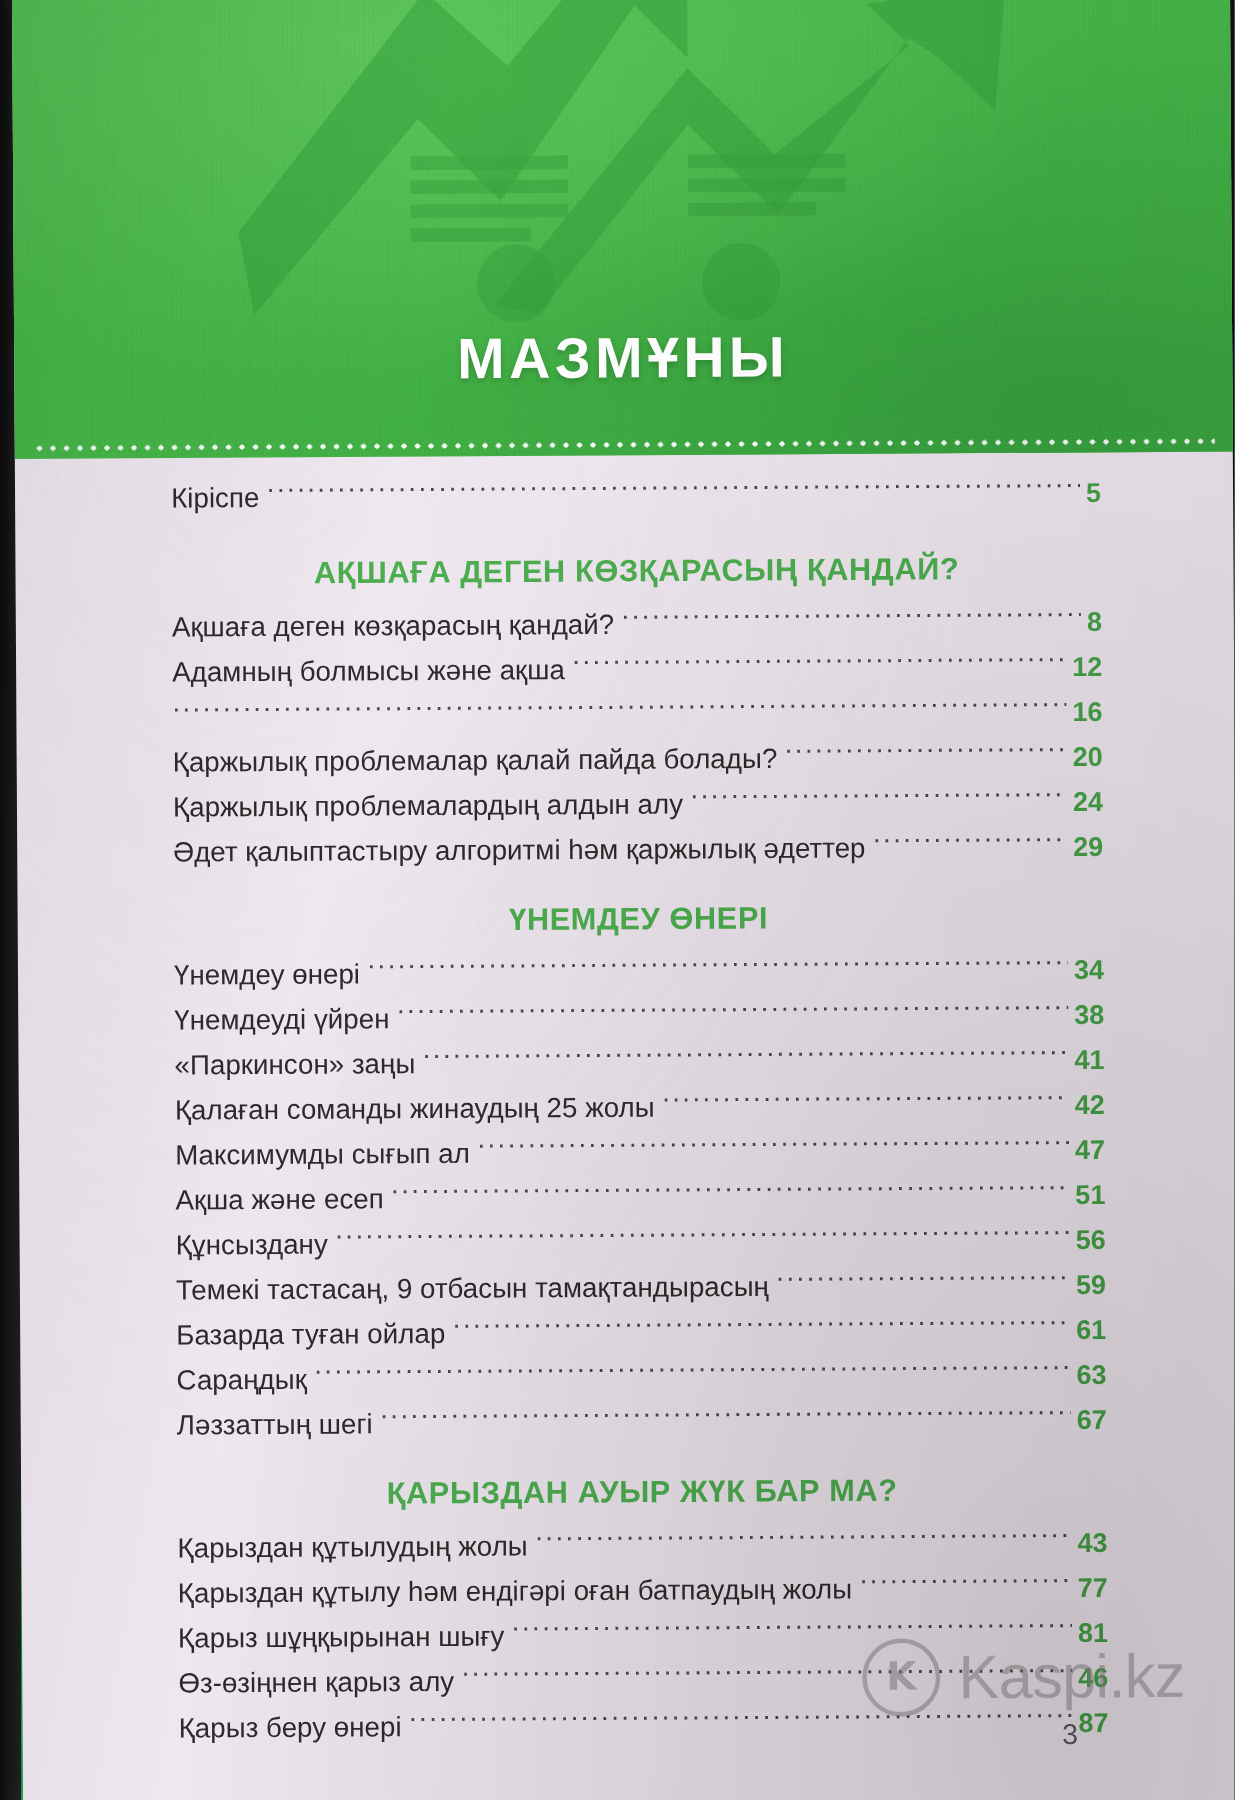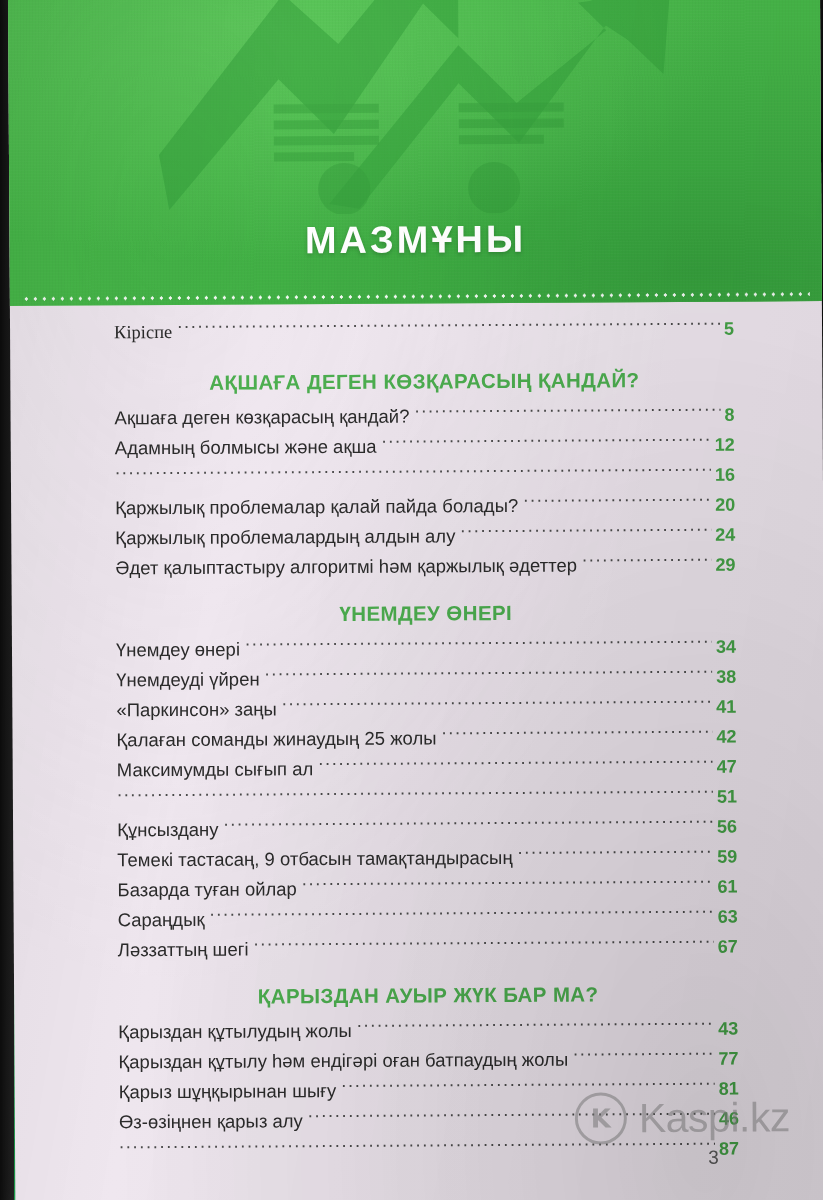--- a/index.html
+++ b/index.html
@@ -140,21 +140,21 @@
     white-space: nowrap;
   }
   .entry .pg {
     flex: 0 0 auto;
     padding-left: 4px;
     color: #45a247;
     font-weight: 600;
     font-size: 18px;
   }
 
-  .entry.intro .label { color: #2b2b2b; font-family: Liberation Serif, serif; }
+  .entry.intro .label { color: #2b2b2b; }
 
   .section-head {
     text-align: center;
     color: #4cae4f;
     font-weight: bold;
     font-size: 20.5px;
     letter-spacing: 0.4px;
     margin: 20px 0 8px 0;
   }
   .section-head.first { margin-top: 24px; }
@@ -316,20 +316,21 @@
           <span class="label">Қалаған соманды жинаудың 25 жолы</span>
           <span class="leader"></span>
           <span class="pg">42</span>
         </div>
         <div class="entry">
           <span class="label">Максимумды сығып ал</span>
           <span class="leader"></span>
           <span class="pg">47</span>
         </div>
         <div class="entry">
+          <span class="label">Ақша және есеп</span>
           <span class="leader"></span>
           <span class="pg">51</span>
         </div>
         <div class="entry">
           <span class="label">Құнсыздану</span>
           <span class="leader"></span>
           <span class="pg">56</span>
         </div>
         <div class="entry">
           <span class="label">Темекі тастасаң, 9 отбасын тамақтандырасың</span>
@@ -369,20 +370,21 @@
           <span class="label">Қарыз шұңқырынан шығу</span>
           <span class="leader"></span>
           <span class="pg">81</span>
         </div>
         <div class="entry">
           <span class="label">Өз-өзіңнен қарыз алу</span>
           <span class="leader"></span>
           <span class="pg">46</span>
         </div>
         <div class="entry">
+          <span class="label">Қарыз беру өнері</span>
           <span class="leader"></span>
           <span class="pg">87</span>
         </div>
       </div>
 
     </div>
 
     <div class="kaspi">
       <div class="kaspi-mark">
         <span>K</span>

